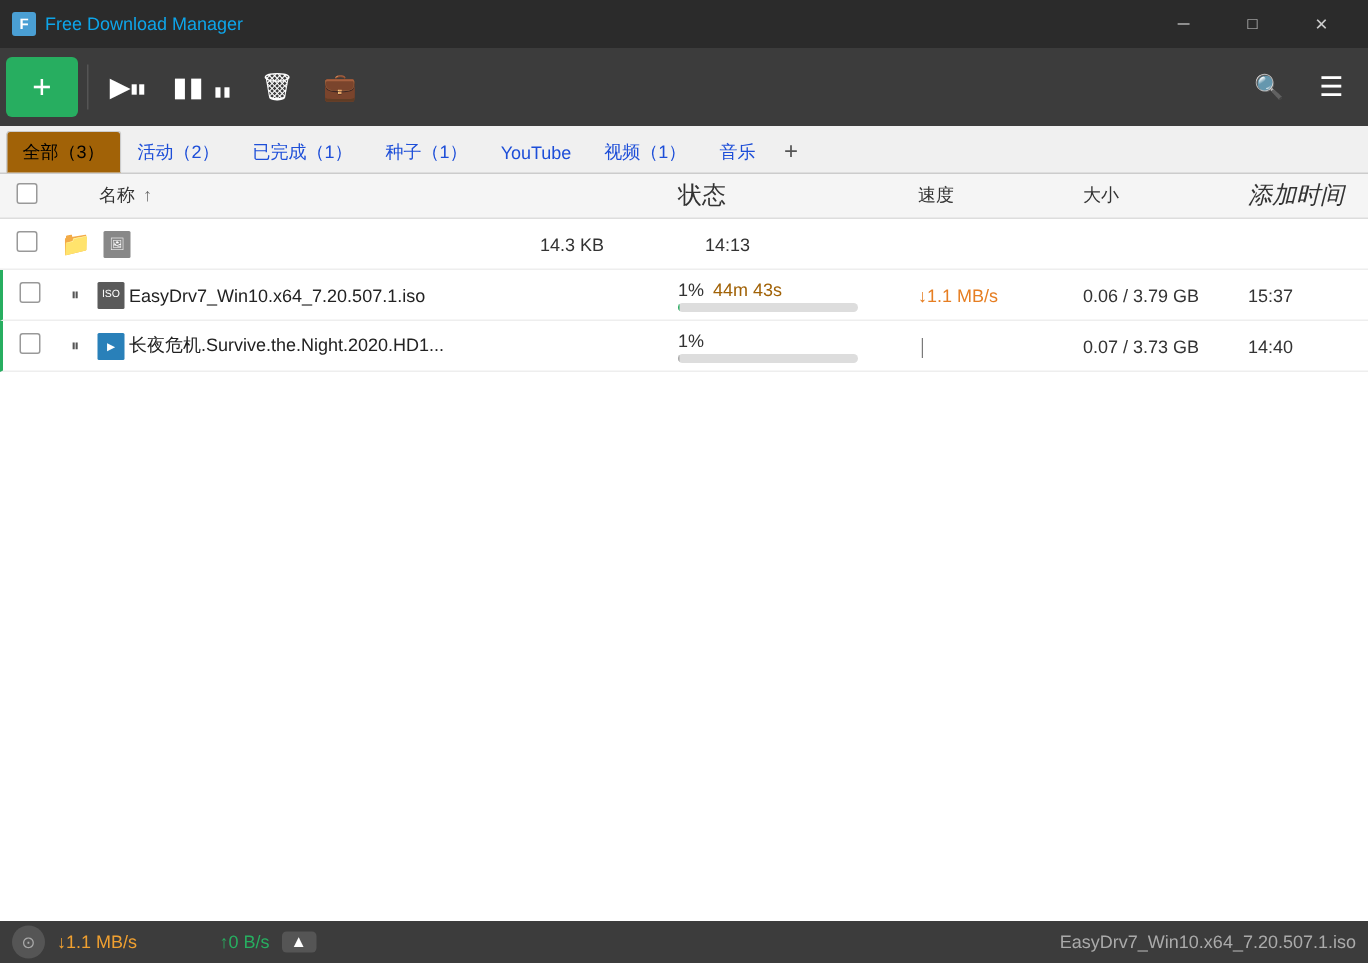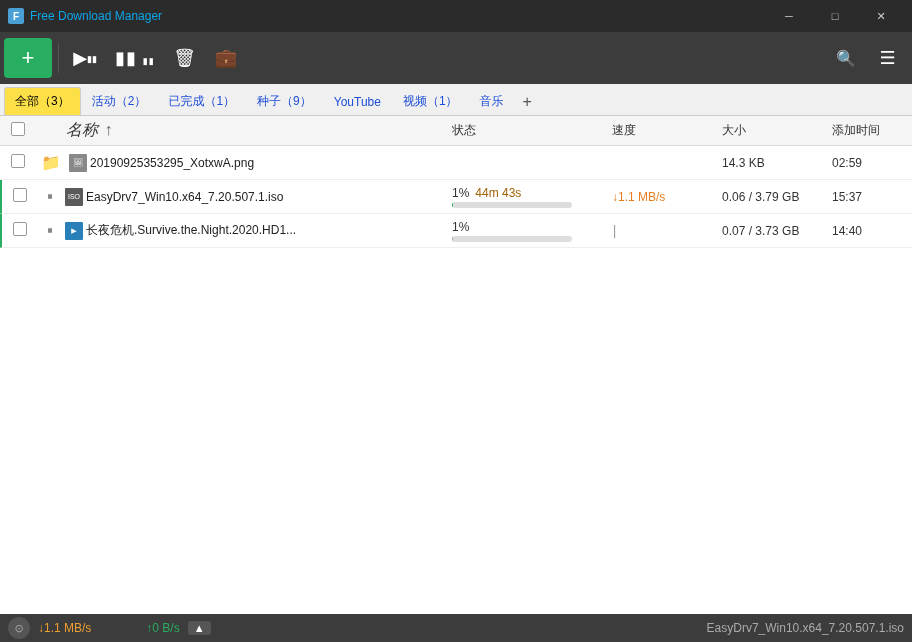--- a/index.html
+++ b/index.html
@@ -108,21 +108,21 @@
       font-size: 12px;
       color: #1d4ed8;
       border: 1px solid transparent;
       border-bottom: none;
       border-radius: 3px 3px 0 0;
       height: 28px;
       display: flex;
       align-items: center;
     }
     .tab.active {
-      background: #fde047;
+      background: #a16207;
       border-color: #ccc;
       color: #000;
     }
     .tab-add {
       padding: 4px 8px;
       cursor: pointer;
       font-size: 16px;
       color: #555;
     }
 
@@ -131,25 +131,25 @@
       display: flex;
       align-items: center;
       background: #f5f5f5;
       border-bottom: 1px solid #ddd;
       padding: 4px 0;
       height: 30px;
       flex-shrink: 0;
     }
     .col-check { width: 36px; text-align: center; flex-shrink: 0; }
     .col-icon { width: 30px; flex-shrink: 0; }
-    .col-name { flex: 1; color: #333; font-size: 16px; font-style: italic; }
-    .col-status { width: 160px; flex-shrink: 0; color: #333; font-size: 12px; }
+    .col-name { flex: 1; color: #333; font-size: 12px; }
+    .col-status { width: 160px; flex-shrink: 0; color: #333; font-size: 16px; }
     .col-speed { width: 110px; flex-shrink: 0; color: #333; font-size: 12px; }
     .col-size { width: 110px; flex-shrink: 0; color: #333; font-size: 12px; }
-    .col-time { width: 80px; flex-shrink: 0; color: #333; font-size: 12px; }
+    .col-time { width: 80px; flex-shrink: 0; color: #333; font-size: 16px; font-style: italic; }
     .col-name .sort-arrow { color: #666; margin-left: 2px; }
 
     
     .table-body { flex: 1; overflow-y: auto; background: #fff; }
     .table-row {
       display: flex;
       align-items: center;
       height: 34px;
       border-bottom: 1px solid #eee;
       cursor: pointer;
@@ -309,21 +309,21 @@
   <div class="tab active">
     <span>全部（3）</span>
   </div>
   <div class="tab">
     <span>活动（2）</span>
   </div>
   <div class="tab">
     <span>已完成（1）</span>
   </div>
   <div class="tab">
-    <span>种子（9）</span>
+    <span>种子（1）</span>
   </div>
   <div class="tab">
     <span>YouTube</span>
   </div>
   <div class="tab">
     <span>视频（1）</span>
   </div>
   <div class="tab">
     <span>音乐</span>
   </div>
@@ -350,25 +350,24 @@
   <div class="table-row">
     <div class="cell-check">
       <span class="checkbox"></span>
     </div>
     <div class="cell-icon">
       <span style="color:#f0a030; font-size:16px;">📁</span>
     </div>
     <div class="cell-icon" style="width:24px;">
       <div class="icon-img">🖼</div>
     </div>
-    <div class="cell-name">20190925353295_XotxwA.png</div>
     <div class="cell-status"></div>
     <div class="cell-speed"></div>
     <div class="cell-size">14.3 KB</div>
-    <div class="cell-time">02:59</div>
+    <div class="cell-time">14:13</div>
   </div>
 
   <div class="table-row active-row">
     <div class="cell-check">
       <span class="checkbox"></span>
     </div>
     <div class="cell-icon" style="width:24px; display:flex; align-items:center; justify-content:center;">
       <span style="font-size:11px; color:#555;">⏸</span>
     </div>
     <div class="cell-icon" style="width:24px;">

